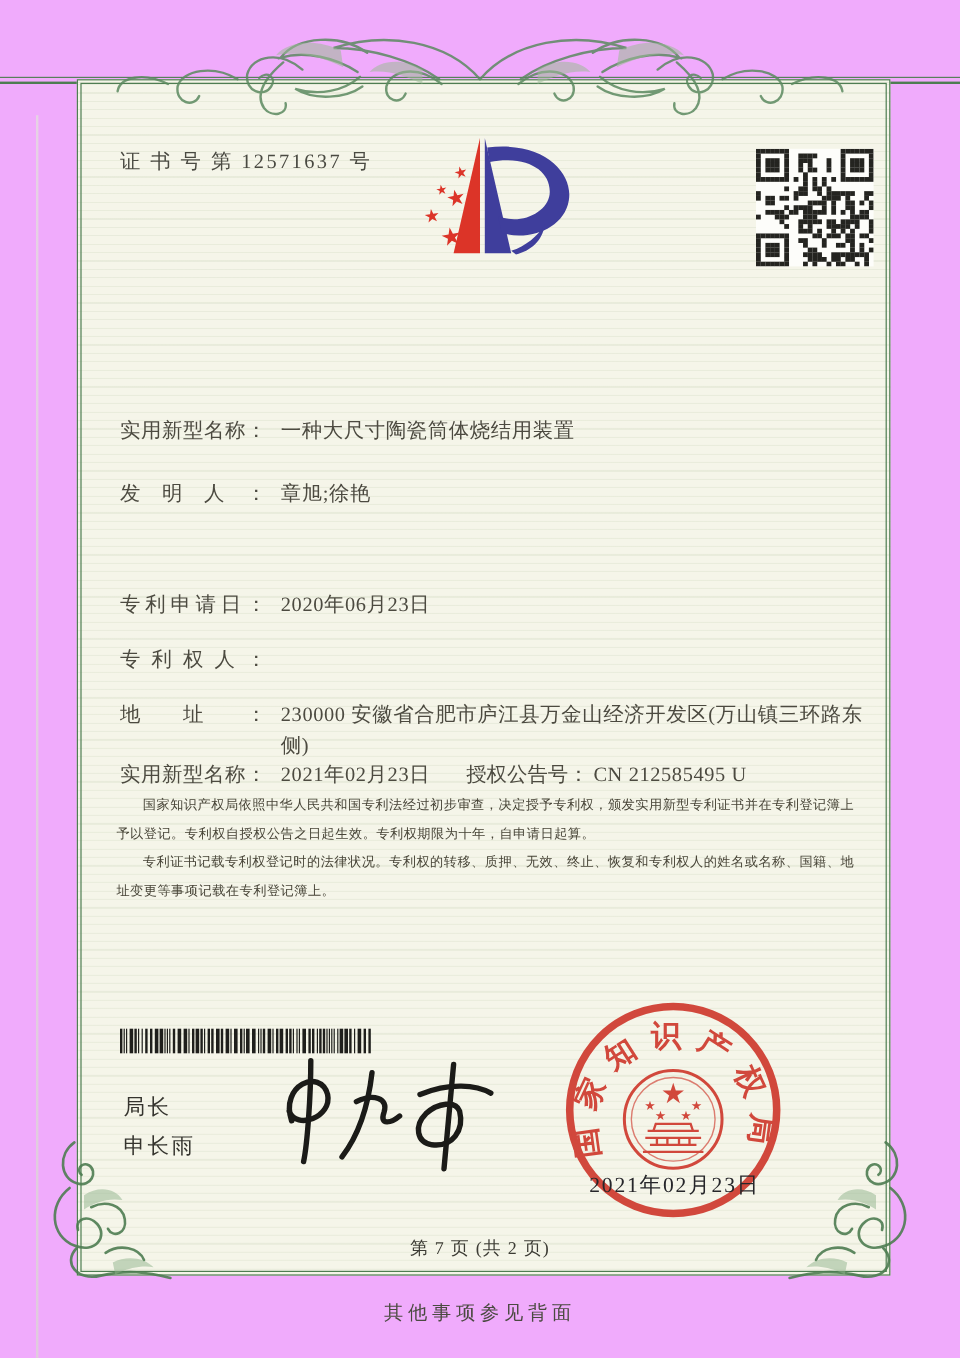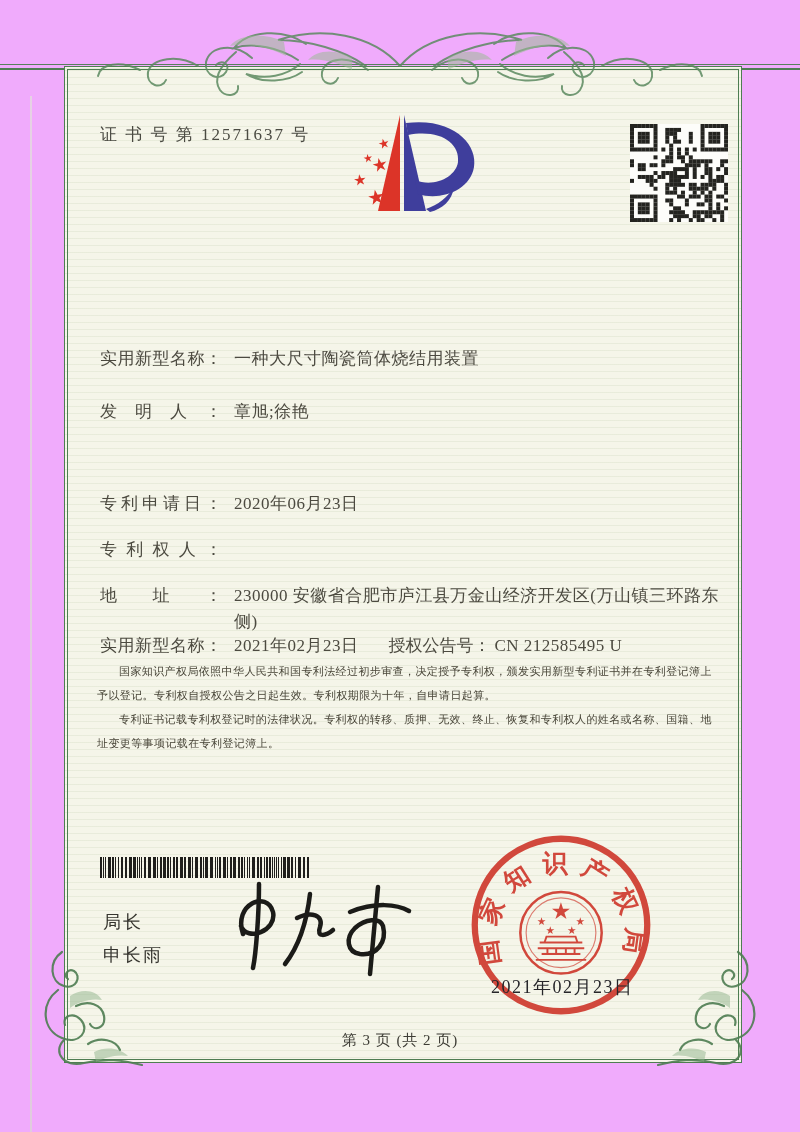--- a/index.html
+++ b/index.html
@@ -551,15 +551,16 @@
         <path d="M-17,18 L-15,12 L15,12 L17,18"></path>
         <path d="M-24,24 L24,24"></path>
         <path d="M-20,30 L20,30"></path>
         <path d="M-14,24 L-14,30 M-5,24 L-5,30 M5,24 L5,30 M14,24 L14,30"></path>
         <path d="M-26,36 L26,36"></path>
       </g>
     </g>
   </svg>
   <div class="seal-date">2021年02月23日</div>
 
-  <div class="page-info">第 3 页 (共 2 页)</div>
+  <div class="page-info">第 7 页 (共 2 页)</div>
+  <div class="back-note">其他事项参见背面</div>
 
 </div>
 
 </body></html>

